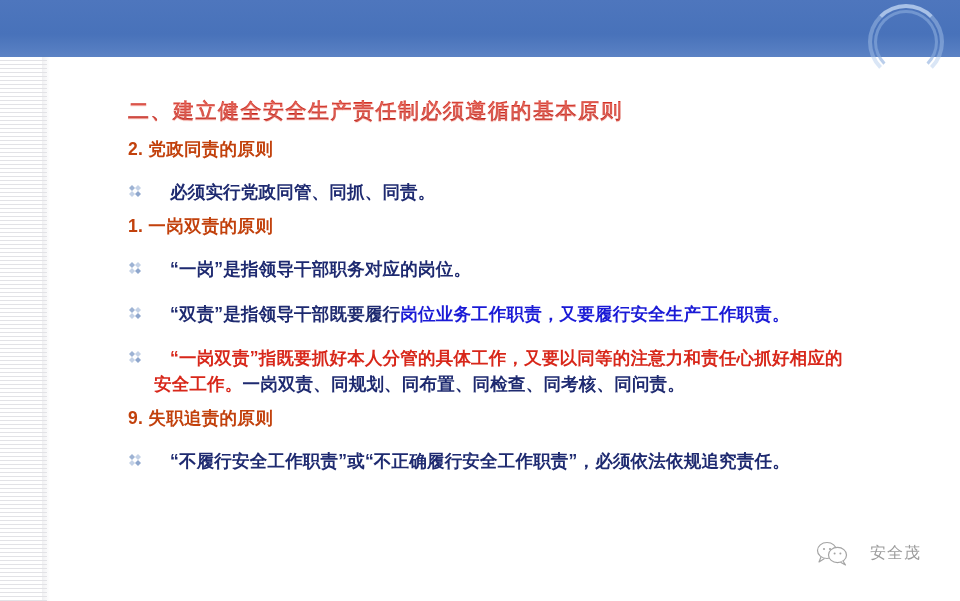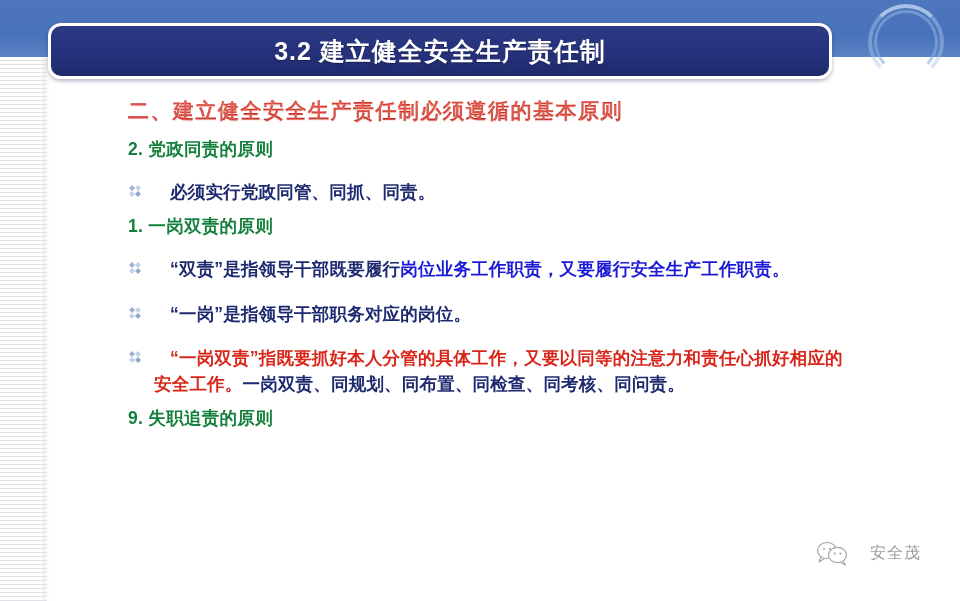--- a/index.html
+++ b/index.html
@@ -119,21 +119,21 @@
     margin: 0 0 14px 0;
     background: linear-gradient(180deg, #d8372b 0%, #b81c14 100%);
     -webkit-background-clip: text;
     background-clip: text;
     -webkit-text-fill-color: transparent;
     text-shadow: 0 1px 0 rgba(255,180,170,0.35);
     line-height: 1.25;
   }
 
   .num-head {
-    color: #15803d;
+    color: #c2410c;
     font-size: 17.5px;
     font-weight: bold;
     line-height: 1.3;
     margin: 9px 0 5px 0;
     letter-spacing: 0.3px;
   }
 
   .bullet-row {
     display: flex;
     align-items: flex-start;
@@ -184,23 +184,20 @@
 <div id="slide">
 
   <div class="top-band">
     <div class="top-band-arc"></div>
     <div class="top-band-arc2"></div>
   </div>
 
   <div class="left-stripes"></div>
   <div class="left-stripes-fade"></div>
 
-  <div class="title-bar">
-    <div class="title-text">3.2  建立健全安全生产责任制</div>
-  </div>
 
   <div class="content">
     <div class="heading-red">二、建立健全安全生产责任制必须遵循的基本原则</div>
     <div id="sections-host">
         <div class="num-head">2. 党政同责的原则</div>
         <div class="bullet-row">
           <span class="bullet-mark">
             <svg width="14" height="12" viewBox="0 0 14 12" aria-hidden="true">
               <path d="M4 0 L7 3 L4 6 L1 3 Z" fill="#9eb3d4"></path>
               <path d="M10 0 L13 3 L10 6 L7 3 Z" fill="#c3d1e6"></path>
@@ -213,45 +210,56 @@
         <div class="num-head">1. 一岗双责的原则</div>
         <div class="bullet-row">
           <span class="bullet-mark">
             <svg width="14" height="12" viewBox="0 0 14 12" aria-hidden="true">
               <path d="M4 0 L7 3 L4 6 L1 3 Z" fill="#9eb3d4"></path>
               <path d="M10 0 L13 3 L10 6 L7 3 Z" fill="#c3d1e6"></path>
               <path d="M4 6 L7 9 L4 12 L1 9 Z" fill="#c3d1e6"></path>
               <path d="M10 6 L13 9 L10 12 L7 9 Z" fill="#8fa7cd"></path>
             </svg>
           </span>
+          <span class="bullet-text indent-1"><span class="t-navy">“一岗”是指领导干部职务对应的岗位。</span></span>
+        </div>
+        <div class="bullet-row">
+          <span class="bullet-mark">
+            <svg width="14" height="12" viewBox="0 0 14 12" aria-hidden="true">
+              <path d="M4 0 L7 3 L4 6 L1 3 Z" fill="#9eb3d4"></path>
+              <path d="M10 0 L13 3 L10 6 L7 3 Z" fill="#c3d1e6"></path>
+              <path d="M4 6 L7 9 L4 12 L1 9 Z" fill="#c3d1e6"></path>
+              <path d="M10 6 L13 9 L10 12 L7 9 Z" fill="#8fa7cd"></path>
+            </svg>
+          </span>
           <span class="bullet-text indent-1"><span class="t-navy">“双责”是指领导干部既要履行</span><span class="t-blue">岗位业务工作职责，又要履行安全生产工作职责。</span></span>
         </div>
         <div class="bullet-row">
           <span class="bullet-mark">
             <svg width="14" height="12" viewBox="0 0 14 12" aria-hidden="true">
               <path d="M4 0 L7 3 L4 6 L1 3 Z" fill="#9eb3d4"></path>
               <path d="M10 0 L13 3 L10 6 L7 3 Z" fill="#c3d1e6"></path>
               <path d="M4 6 L7 9 L4 12 L1 9 Z" fill="#c3d1e6"></path>
               <path d="M10 6 L13 9 L10 12 L7 9 Z" fill="#8fa7cd"></path>
             </svg>
           </span>
-          <span class="bullet-text indent-1"><span class="t-navy">“一岗”是指领导干部职务对应的岗位。</span></span>
-        </div>
-        <div class="bullet-row">
-          <span class="bullet-mark">
-            <svg width="14" height="12" viewBox="0 0 14 12" aria-hidden="true">
-              <path d="M4 0 L7 3 L4 6 L1 3 Z" fill="#9eb3d4"></path>
-              <path d="M10 0 L13 3 L10 6 L7 3 Z" fill="#c3d1e6"></path>
-              <path d="M4 6 L7 9 L4 12 L1 9 Z" fill="#c3d1e6"></path>
-              <path d="M10 6 L13 9 L10 12 L7 9 Z" fill="#8fa7cd"></path>
-            </svg>
-          </span>
           <span class="bullet-text indent-1"><span class="t-red">“一岗双责”指既要抓好本人分管的具体工作，又要以同等的注意力和责任心抓好相应的安全工作。</span><span class="t-navy">一岗双责、同规划、同布置、同检查、同考核、同问责。</span></span>
         </div>
         <div class="num-head">9. 失职追责的原则</div>
+        <div class="bullet-row">
+          <span class="bullet-mark">
+            <svg width="14" height="12" viewBox="0 0 14 12" aria-hidden="true">
+              <path d="M4 0 L7 3 L4 6 L1 3 Z" fill="#9eb3d4"></path>
+              <path d="M10 0 L13 3 L10 6 L7 3 Z" fill="#c3d1e6"></path>
+              <path d="M4 6 L7 9 L4 12 L1 9 Z" fill="#c3d1e6"></path>
+              <path d="M10 6 L13 9 L10 12 L7 9 Z" fill="#8fa7cd"></path>
+            </svg>
+          </span>
+          <span class="bullet-text indent-1"><span class="t-navy">“不履行安全工作职责”或“不正确履行安全工作职责”，必须依法依规追究责任。</span></span>
+        </div>
       </div>
   </div>
 
   <div class="watermark">
     <span class="wm-icon">
       <svg viewBox="0 0 34 26" width="34" height="26" aria-hidden="true">
         <ellipse cx="11" cy="10.5" rx="9.5" ry="8" fill="none" stroke="#5a5a5a" stroke-width="1.2"></ellipse>
         <path d="M5 17 L3 22 L8.5 18.6" fill="none" stroke="#5a5a5a" stroke-width="1.2" stroke-linejoin="round"></path>
         <circle cx="8" cy="9" r="1.1" fill="#5a5a5a"></circle>
         <circle cx="14" cy="9" r="1.1" fill="#5a5a5a"></circle>

